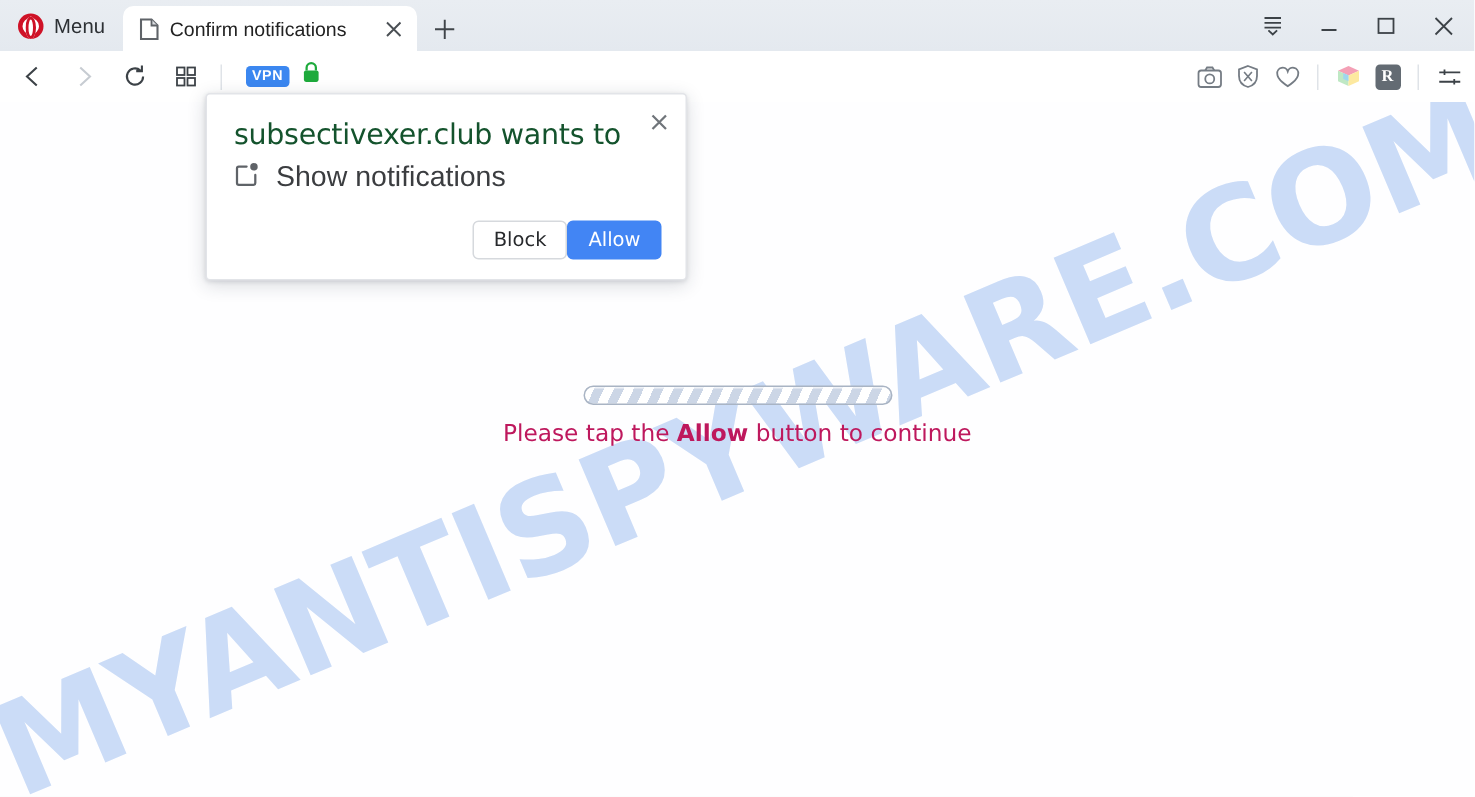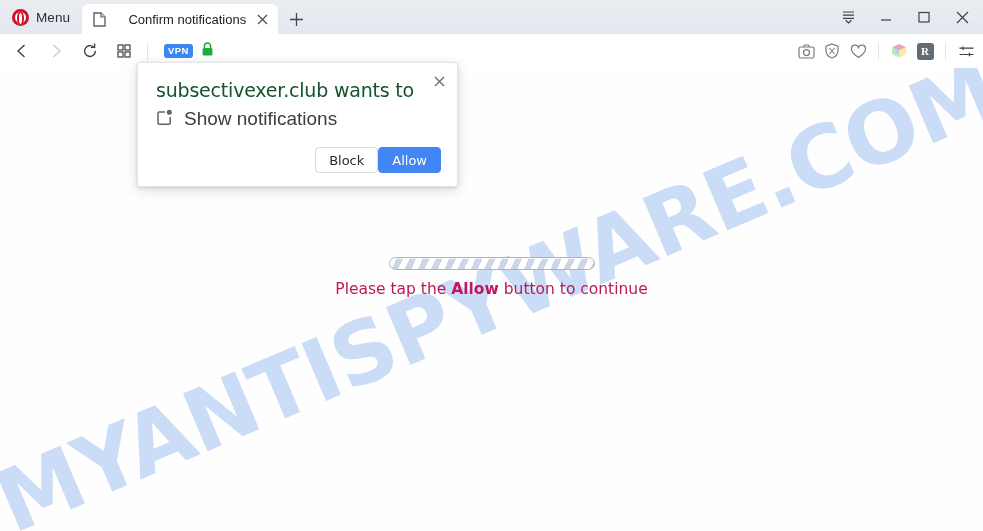--- a/index.html
+++ b/index.html
@@ -35,21 +35,20 @@
   .menu-label { font-size: 13.5px; color: #2c3034; letter-spacing: .1px; }
 
   .tab {
     position: relative;
     height: 30px; min-width: 196px; max-width: 196px;
     background: #fff;
     border-radius: 7px 7px 0 0;
     display: flex; align-items: center; gap: 7px;
     padding: 0 6px 0 11px;
     margin-left: 2px;
-    text-align: right;
   }
   .tab-favicon {
     width: 13px; height: 15px; position: relative; flex: none;
   }
   .tab-favicon svg { display: block; }
   .tab-title {
     font-size: 13px; color: #222; white-space: nowrap;
     overflow: hidden; text-overflow: ellipsis; flex: 1;
   }
   .tab-close {

